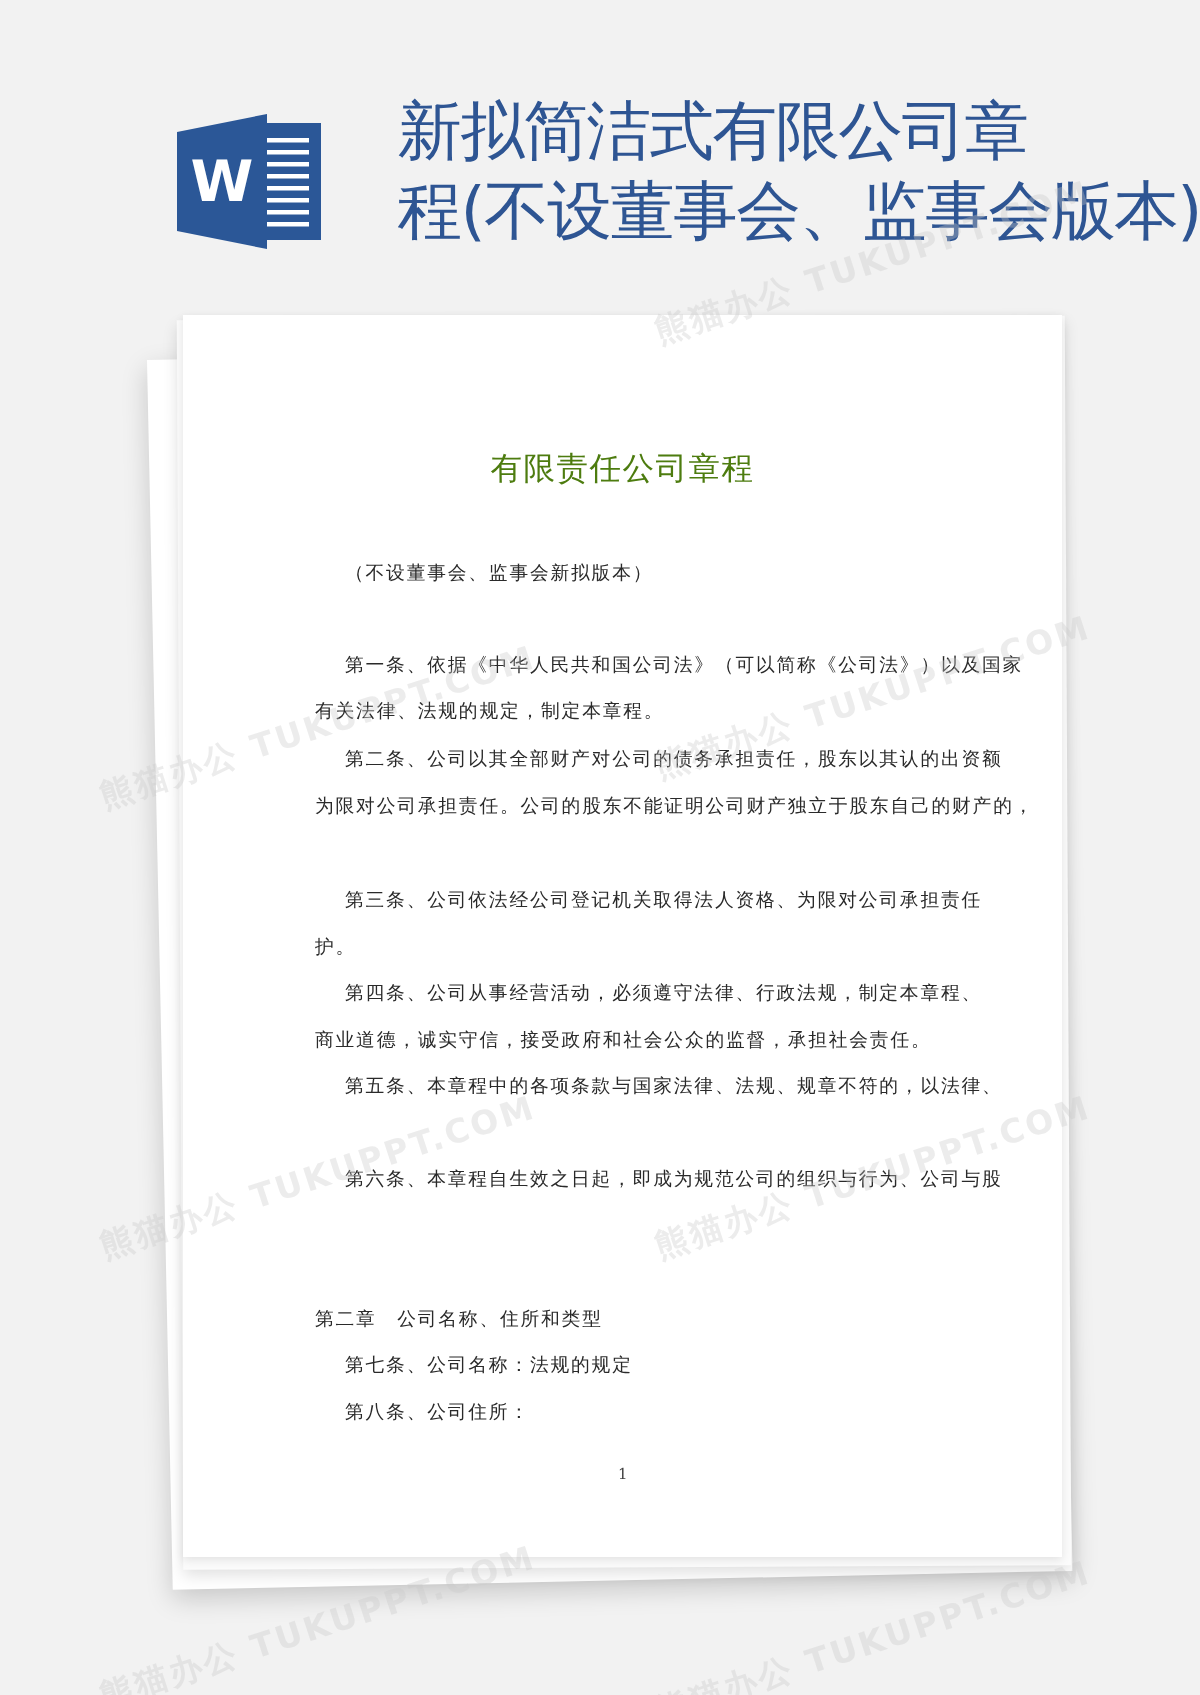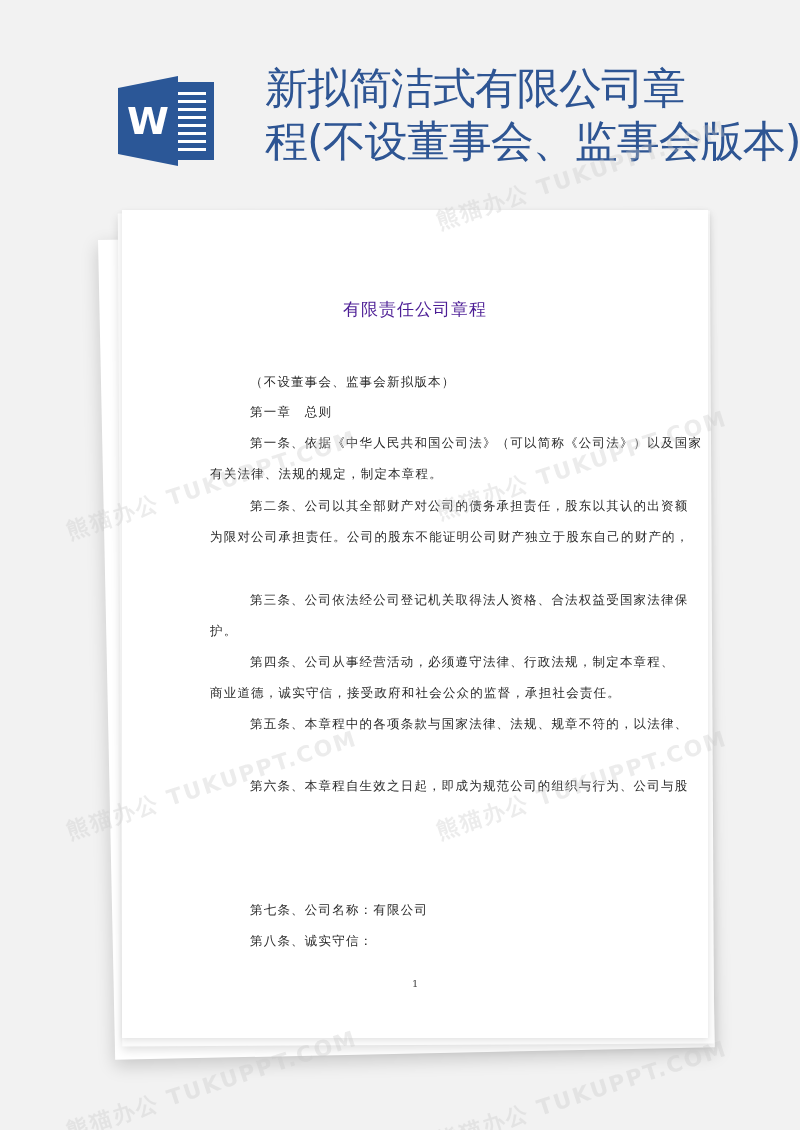--- a/index.html
+++ b/index.html
@@ -26,27 +26,27 @@
     background: #fbfbfb; transform: rotate(-0.3deg);
     box-shadow: 0 4px 10px rgba(0,0,0,0.12);
   }
   .page {
     position: absolute; left: 122px; top: 210px; width: 586px; height: 828px;
     background: #ffffff; box-shadow: 0 2px 6px rgba(0,0,0,0.10);
     font-family: "DejaVu Serif", serif; color: #222;
   }
   .doc-title {
     position: absolute; left: 0; width: 100%; top: 88px; text-align: center;
-    font-family: "DejaVu Sans", sans-serif; font-size: 17px; letter-spacing: 1px; color: #4c1d95;
+    font-family: "DejaVu Sans", sans-serif; font-size: 21px; letter-spacing: 1px; color: #4d7c0f;
   }
   .line {
     position: absolute; left: 88px; width: 412px; font-size: 12.5px;
     line-height: 18px; white-space: nowrap; letter-spacing: 1.2px; color: #2a2a2a;
   }
-  .indent { left: 128px; width: 388px; }
+  .indent { left: 108px; width: 388px; }
   .page-num {
     position: absolute; left: 290px; top: 768px; font-size: 10px; color: #444;
   }
   .watermark {
     position: absolute; color: rgba(200,200,200,0.35); font-size: 22px; font-weight: bold;
     font-family: "DejaVu Sans", sans-serif; transform: rotate(-18deg); white-space: nowrap;
     pointer-events: none; letter-spacing: 2px;
   }
 </style>
 </head>
@@ -75,33 +75,33 @@
   <div>程(不设董事会、监事会版本)</div>
 </div>
 
 <div class="sheet-back"></div>
 <div class="sheet-mid"></div>
 
 <div class="page">
   <div class="doc-title">有限责任公司章程</div>
 
   <div class="line indent" style="top:163px">（不设董事会、监事会新拟版本）</div>
-  <div class="line indent" style="top:193px">第一章　总则</div>
   <div class="line indent" style="top:224px">第一条、依据《中华人民共和国公司法》（可以简称《公司法》）以及国家</div>
   <div class="line" style="top:255px">有关法律、法规的规定，制定本章程。</div>
   <div class="line" style="top:318px">为限对公司承担责任。公司的股东不能证明公司财产独立于股东自己的财产的，</div>
   <div class="line indent" style="top:287px">第二条、公司以其全部财产对公司的债务承担责任，股东以其认的出资额</div>
-  <div class="line indent" style="top:381px">第三条、公司依法经公司登记机关取得法人资格、合法权益受国家法律保</div>
+  <div class="line indent" style="top:381px">第三条、公司依法经公司登记机关取得法人资格、为限对公司承担责任</div>
   <div class="line" style="top:412px">护。</div>
   <div class="line indent" style="top:443px">第四条、公司从事经营活动，必须遵守法律、行政法规，制定本章程、</div>
   <div class="line indent" style="top:505px">第五条、本章程中的各项条款与国家法律、法规、规章不符的，以法律、</div>
   <div class="line" style="top:474px">商业道德，诚实守信，接受政府和社会公众的监督，承担社会责任。</div>
   <div class="line indent" style="top:567px">第六条、本章程自生效之日起，即成为规范公司的组织与行为、公司与股</div>
-  <div class="line indent" style="top:691px">第七条、公司名称：有限公司</div>
-  <div class="line indent" style="top:722px">第八条、诚实守信：</div>
+  <div class="line" style="top:660px">第二章　公司名称、住所和类型</div>
+  <div class="line indent" style="top:691px">第七条、公司名称：法规的规定</div>
+  <div class="line indent" style="top:722px">第八条、公司住所：</div>
 
   <div class="page-num">1</div>
 </div>
 
 <div class="watermark" style="left:430px; top:160px">熊猫办公 TUKUPPT.COM</div>
 <div class="watermark" style="left:60px; top:470px">熊猫办公 TUKUPPT.COM</div>
 <div class="watermark" style="left:430px; top:450px">熊猫办公 TUKUPPT.COM</div>
 <div class="watermark" style="left:60px; top:770px">熊猫办公 TUKUPPT.COM</div>
 <div class="watermark" style="left:430px; top:770px">熊猫办公 TUKUPPT.COM</div>
 <div class="watermark" style="left:60px; top:1070px">熊猫办公 TUKUPPT.COM</div>

